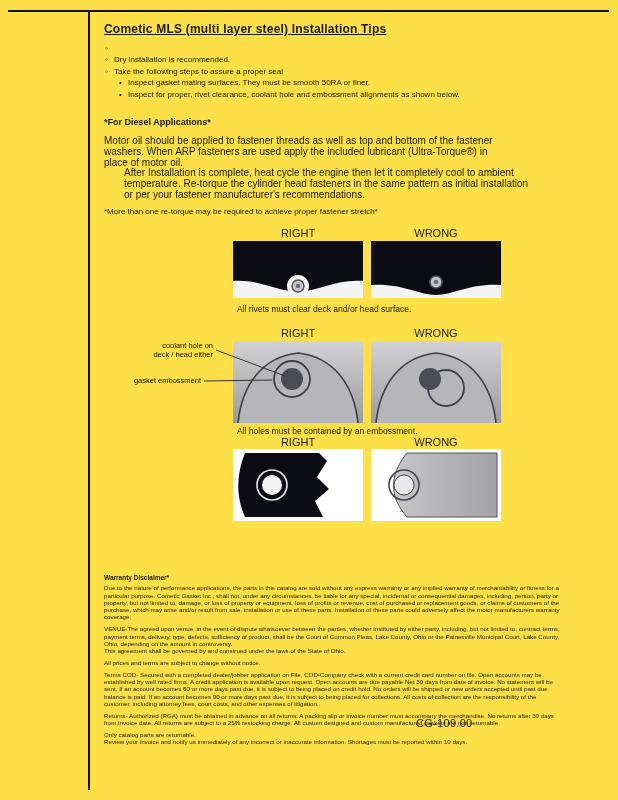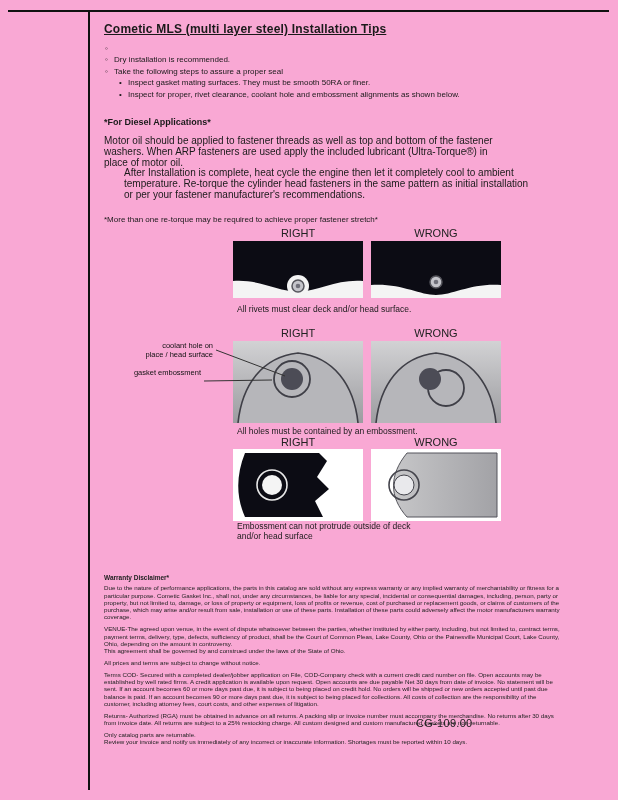--- a/index.html
+++ b/index.html
@@ -1,43 +1,43 @@
 <!DOCTYPE html>
 <html><head>
 <meta charset="utf-8">
 <style>
   html,body{margin:0;padding:0;background:#ffffff;}
   .page{
-    position:relative;width:618px;height:800px;background:#f9a8d4;overflow:hidden;
+    position:relative;width:618px;height:800px;background:#fde047;overflow:hidden;
     font-family:"Liberation Sans","DejaVu Sans",sans-serif;color:#1a1a1a;
   }
   .frame-top{position:absolute;left:8px;top:10px;width:601px;height:2px;background:#111;}
   .frame-left{position:absolute;left:88px;top:10px;width:2px;height:780px;background:#111;}
 
   .title{position:absolute;left:104px;top:22px;font-size:12px;font-weight:bold;text-decoration:underline;letter-spacing:.2px;}
 
   .tips{position:absolute;left:103px;top:43px;width:445px;font-size:8px;}
   .tip{display:flex;gap:4px;line-height:11.4px;}
   .tip .mk{width:7px;text-align:center;flex:0 0 auto;}
   .tip.sub{margin-left:14px;}
 
   .h2{position:absolute;left:104px;top:117px;font-size:9px;font-weight:bold;}
   .para{position:absolute;font-size:10px;line-height:11px;}
   .p1{left:104px;top:135px;width:402px;}
   .p2{left:104px;top:167px;width:406px;margin-left:20px;}
-  .note{position:absolute;left:104px;top:207px;font-size:8px;margin-top:8px;}
+  .note{position:absolute;left:104px;top:207px;font-size:8px;}
 
   .dlabel{position:absolute;width:130px;text-align:center;font-size:11px;color:#222;}
   .panel{position:absolute;width:130px;}
   .panel svg{display:block;width:130px;}
   .caption{position:absolute;left:237px;font-size:8.5px;line-height:10px;}
 
   .ann{position:absolute;font-size:7.5px;line-height:9.2px;text-align:right;color:#111;}
   .ann1{left:121px;top:341px;width:92px;}
-  .ann2{left:109px;top:368px;width:92px;}
+  .ann2{left:109px;top:376px;width:92px;}
   .leaders{position:absolute;left:0;top:0;width:618px;height:800px;pointer-events:none;}
 
   .warranty{position:absolute;left:104px;top:574px;width:458px;font-size:6.2px;line-height:7.3px;color:#222;}
   .warranty .wh{font-weight:bold;margin:0 0 3px 0;font-size:6.5px;}
   .warranty p{margin:0 0 4.5px 0;}
   .warranty p.tight{margin-bottom:0;}
   .footer{position:absolute;left:416px;top:717px;font-size:11px;color:#222;letter-spacing:.3px;}
 </style>
 </head>
 <body>
@@ -95,21 +95,21 @@
       <circle cx="65" cy="41" r="2.3" fill="#70707a"></circle>
     </svg>
   </div>
   <div class="caption" style="top:304px;">All rivets must clear deck and/or head surface.</div>
 
   <div class="dlabel" style="left:233px;top:327px;">RIGHT</div>
   <div class="dlabel" style="left:371px;top:327px;">WRONG</div>
 
   <div class="ann ann1">
     <div>coolant hole on</div>
-    <div>place / head surface</div>
+    <div>deck / head either</div>
   </div>
   <div class="ann ann2">gasket embossment</div>
 
   <div class="panel" style="left:233px;top:341px;">
     <svg viewBox="0 0 130 82">
       <defs>
         <linearGradient id="grad-a" x1="0" y1="0" x2="0" y2="1">
           <stop offset="0" stop-color="#d2d2d4"></stop>
             <stop offset="1" stop-color="#9c9ca0"></stop>
         </linearGradient>
@@ -154,24 +154,20 @@
           <stop offset="0" stop-color="#c6c6c8"></stop>
             <stop offset="1" stop-color="#a2a2a6"></stop>
         </linearGradient>
       </defs>
       <rect width="130" height="72" fill="#ffffff"></rect>
       <path d="M36,4 C18,26 18,48 36,68 L126,68 L126,4 Z" fill="url(#grad-c)" stroke="#55555c" stroke-width="1"></path>
       <circle cx="33" cy="36" r="15" fill="none" stroke="#44444c" stroke-width="1.6"></circle>
       <circle cx="33" cy="36" r="10" fill="#e9e9ec" stroke="#44444c" stroke-width="1"></circle>
     </svg>
   </div>
-  <div class="caption" style="top:521px;width:230px;">
-    <div>Embossment can not protrude outside of deck</div>
-    <div>and/or head surface</div>
-  </div>
 
   <svg class="leaders">
     <line x1="216" y1="350" x2="285" y2="376" stroke="#333" stroke-width="1"></line>
     <line x1="204" y1="381" x2="272" y2="380" stroke="#333" stroke-width="1"></line>
   </svg>
 
   <div class="warranty">
     <div class="wh">Warranty Disclaimer*</div>
     <p>Due to the nature of performance applications, the parts in this catalog are sold without any express warranty or any implied warranty of merchantability or fitness for a particular purpose.  Cometic Gasket Inc., shall not, under any circumstances, be liable for any special, incidental or consequential damages, including, person, party or property, but not limited to, damage, or loss of property or equipment, loss of profits or revenue, cost of purchased or replacement goods, or claims of customers of the purchase, which may arise and/or result from sale, installation or use of these parts.  Installation of these parts could adversely affect the motor manufacturers warranty coverage.</p>
     <p class="tight">VENUE-The agreed upon venue, in the event of dispute whatsoever between the parties, whether instituted by either party, including, but not limited to, contract terms, payment terms, delivery, type, defects, sufficiency of product, shall be the Court of Common Pleas, Lake County, Ohio or the Painesville Municipal Court, Lake County, Ohio, depending on the amount in controversy.</p>

